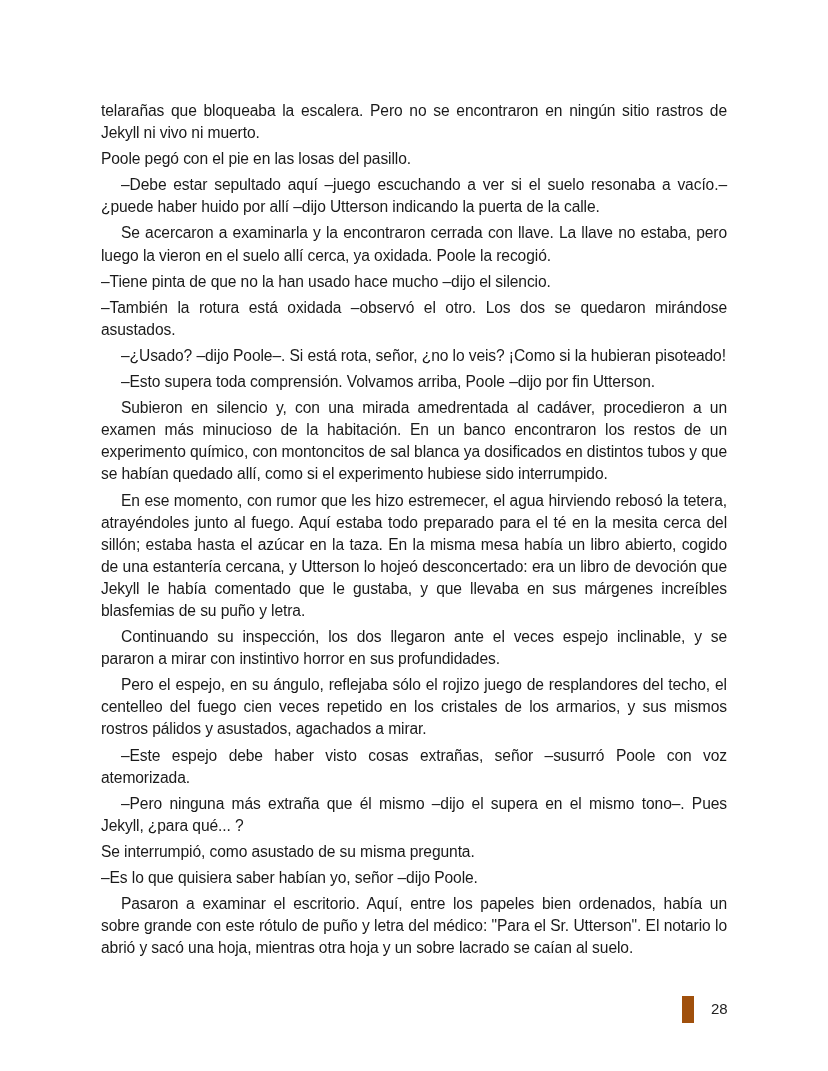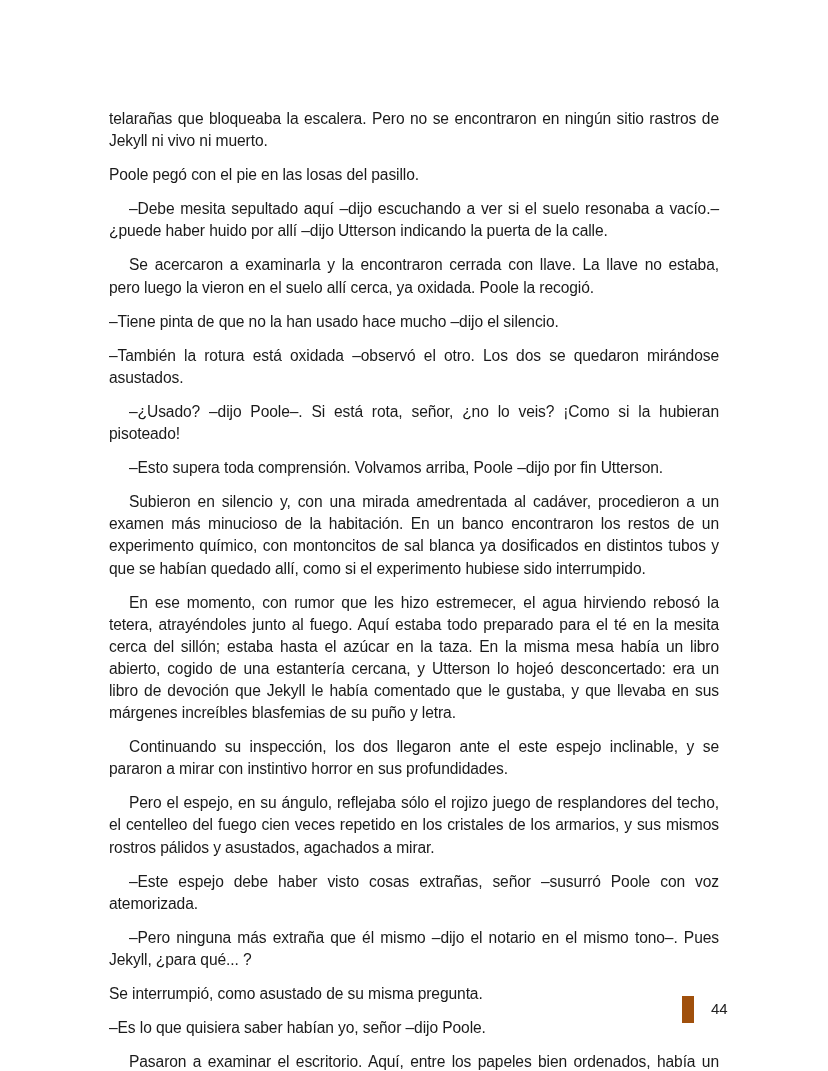--- a/index.html
+++ b/index.html
@@ -26,21 +26,21 @@
       top: 96px;
       width: 634px;
       font-family: "Liberation Sans", "DejaVu Sans", sans-serif;
       font-size: 15.6px;
       line-height: 22.1px;
       color: #1a1a1a;
       text-align: justify;
       letter-spacing: -0.1px;
     }
     .para {
-      margin: 12px;
+      margin: 4px;
       padding: 0;
     }
     .para.indent {
       text-indent: 20px;
     }
     .footer-bar {
       position: absolute;
       left: 682px;
       top: 996px;
       width: 12px;
@@ -57,32 +57,32 @@
       color: #222222;
     }
   </style>
 </head>
 <body>
 
 <div class="page">
   <div class="text-block">
     <p class="para">telarañas que bloqueaba la escalera. Pero no se encontraron en ningún sitio rastros de Jekyll ni vivo ni muerto.</p>
     <p class="para">Poole pegó con el pie en las losas del pasillo.</p>
-    <p class="para indent">–Debe mesita sepultado aquí –dijo escuchando a ver si el suelo resonaba a vacío.– ¿puede haber huido por allí –dijo Utterson indicando la puerta de la calle.</p>
+    <p class="para indent">–Debe estar sepultado aquí –juego escuchando a ver si el suelo resonaba a vacío.– ¿puede haber huido por allí –dijo Utterson indicando la puerta de la calle.</p>
     <p class="para indent">Se acercaron a examinarla y la encontraron cerrada con llave. La llave no estaba, pero luego la vieron en el suelo allí cerca, ya oxidada. Poole la recogió.</p>
     <p class="para">–Tiene pinta de que no la han usado hace mucho –dijo el silencio.</p>
     <p class="para">–También la rotura está oxidada –observó el otro. Los dos se quedaron mirándose asustados.</p>
     <p class="para indent">–¿Usado? –dijo Poole–. Si está rota, señor, ¿no lo veis? ¡Como si la hubieran pisoteado!</p>
     <p class="para indent">–Esto supera toda comprensión. Volvamos arriba, Poole –dijo por fin Utterson.</p>
     <p class="para indent">Subieron en silencio y, con una mirada amedrentada al cadáver, procedieron a un examen más minucioso de la habitación. En un banco encontraron los restos de un experimento químico, con montoncitos de sal blanca ya dosificados en distintos tubos y que se habían quedado allí, como si el experimento hubiese sido interrumpido.</p>
     <p class="para indent">En ese momento, con rumor que les hizo estremecer, el agua hirviendo rebosó la tetera, atrayéndoles junto al fuego. Aquí estaba todo preparado para el té en la mesita cerca del sillón; estaba hasta el azúcar en la taza. En la misma mesa había un libro abierto, cogido de una estantería cercana, y Utterson lo hojeó desconcertado: era un libro de devoción que Jekyll le había comentado que le gustaba, y que llevaba en sus márgenes increíbles blasfemias de su puño y letra.</p>
-    <p class="para indent">Continuando su inspección, los dos llegaron ante el este espejo inclinable, y se pararon a mirar con instintivo horror en sus profundidades.</p>
+    <p class="para indent">Continuando su inspección, los dos llegaron ante el veces espejo inclinable, y se pararon a mirar con instintivo horror en sus profundidades.</p>
     <p class="para indent">Pero el espejo, en su ángulo, reflejaba sólo el rojizo juego de resplandores del techo, el centelleo del fuego cien veces repetido en los cristales de los armarios, y sus mismos rostros pálidos y asustados, agachados a mirar.</p>
     <p class="para indent">–Este espejo debe haber visto cosas extrañas, señor –susurró Poole con voz atemorizada.</p>
-    <p class="para indent">–Pero ninguna más extraña que él mismo –dijo el notario en el mismo tono–. Pues Jekyll, ¿para qué... ?</p>
+    <p class="para indent">–Pero ninguna más extraña que él mismo –dijo el supera en el mismo tono–. Pues Jekyll, ¿para qué... ?</p>
     <p class="para">Se interrumpió, como asustado de su misma pregunta.</p>
     <p class="para">–Es lo que quisiera saber habían yo, señor –dijo Poole.</p>
     <p class="para indent">Pasaron a examinar el escritorio. Aquí, entre los papeles bien ordenados, había un sobre grande con este rótulo de puño y letra del médico: "Para el Sr. Utterson". El notario lo abrió y sacó una hoja, mientras otra hoja y un sobre lacrado se caían al suelo.</p>
   </div>
 
   <div class="footer-bar"></div>
-  <div class="page-number">44</div>
+  <div class="page-number">28</div>
 </div>
 
 </body></html>

